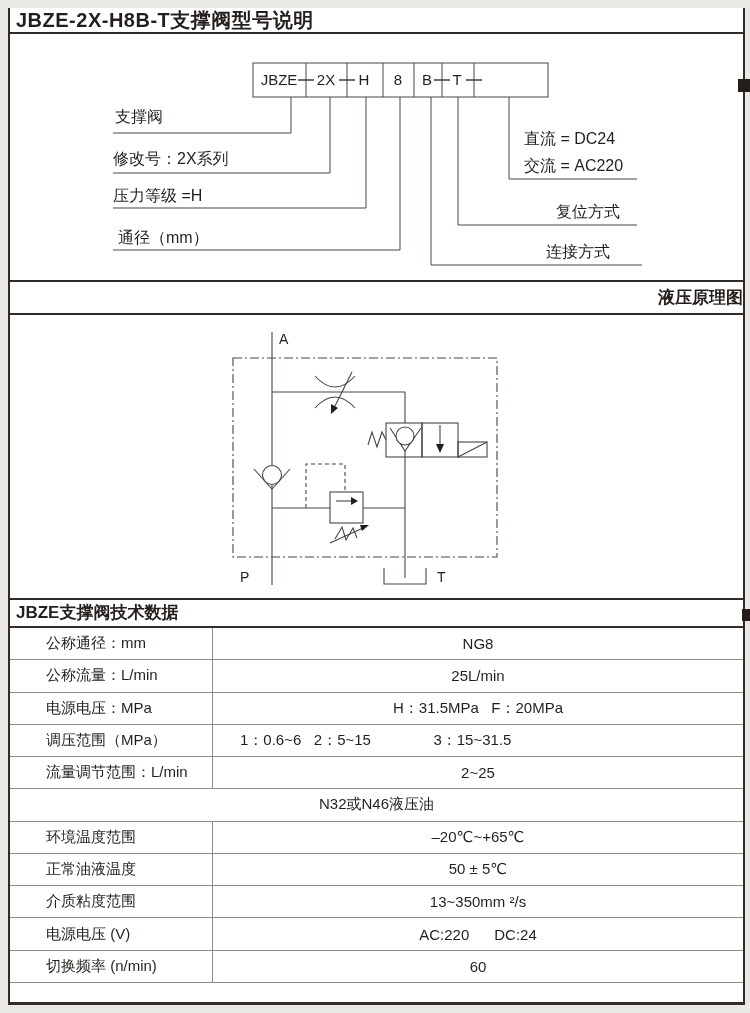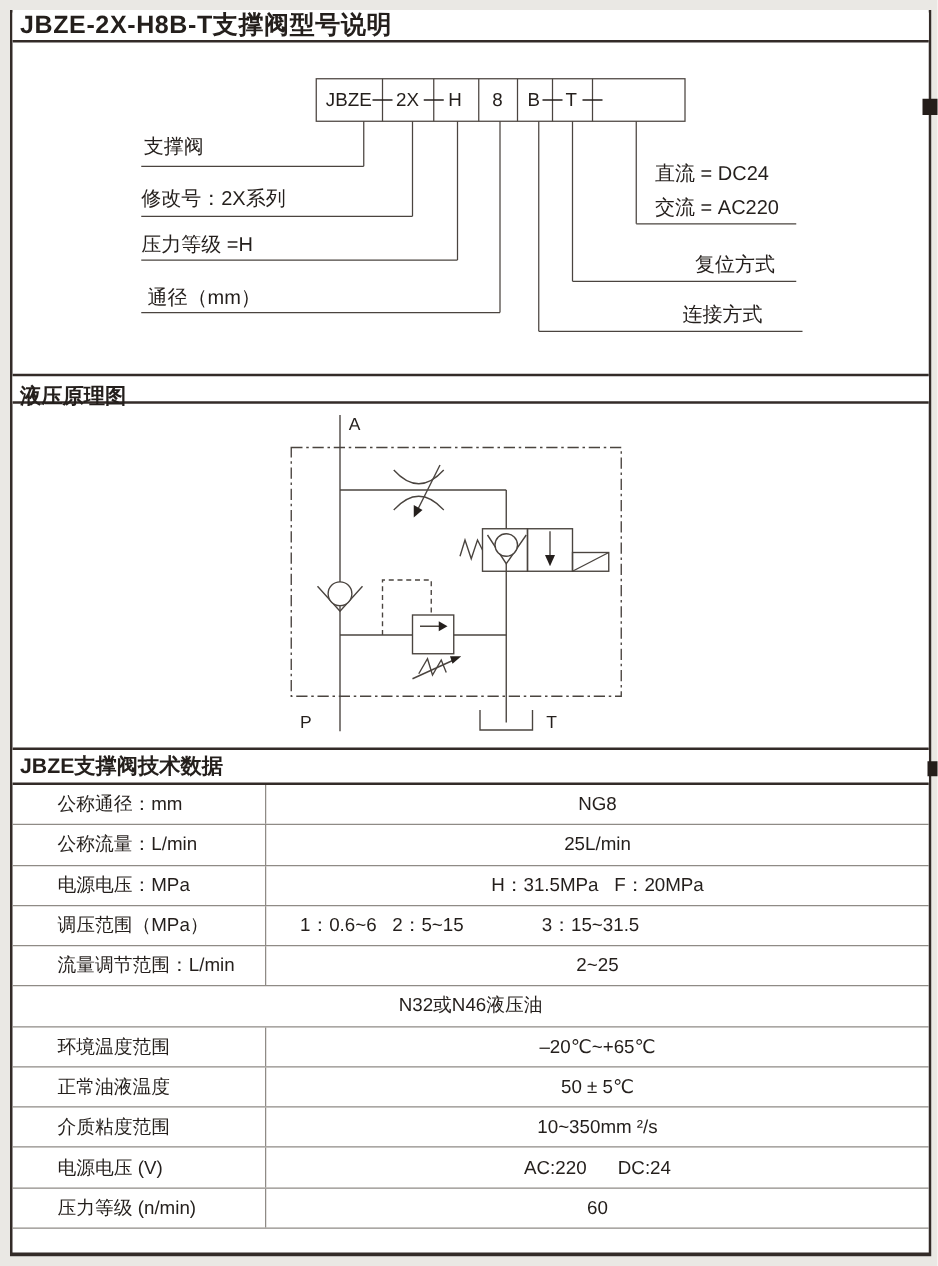--- a/index.html
+++ b/index.html
@@ -13,21 +13,21 @@
     position:absolute;left:8px;top:8px;width:737px;height:997px;
     box-sizing:border-box;background:#fff;
     border:2px solid #332b28;border-bottom-width:3px;
   }
   .band{
     position:absolute;left:0;width:100%;box-sizing:border-box;
     border-top:2px solid #332b28;border-bottom:2px solid #332b28;
     font-weight:bold;background:#fff;padding-left:6px;
   }
   .band1{top:-2px;height:26px;border-top:none;font-size:20px;line-height:24px;letter-spacing:0.5px;}
-  .band2{top:289px;height:24px;font-size:17px;line-height:31px;}
+  .band2{top:270px;height:35px;font-size:17px;line-height:31px;text-align:right;}
   .band3{top:588px;height:30px;font-size:17px;line-height:26px;}
   .diagram{position:absolute;left:0;}
   svg text{font-family:"Liberation Sans","DejaVu Sans",sans-serif;fill:#241f1c;}
   .spec-table{
     position:absolute;left:0;top:618px;width:100%;height:355px;
     display:flex;flex-direction:column;box-sizing:border-box;
   }
   .row{
     flex:1;display:flex;border-bottom:1px solid #8f8b86;
     font-size:15px;align-items:stretch;box-sizing:border-box;
@@ -205,28 +205,28 @@
     <div class="row">
       <div class="cell-label">环境温度范围</div>
       <div class="cell-value">–20℃~+65℃</div>
     </div>
     <div class="row">
       <div class="cell-label">正常油液温度</div>
       <div class="cell-value">50 ± 5℃</div>
     </div>
     <div class="row">
       <div class="cell-label">介质粘度范围</div>
-      <div class="cell-value">10~350mm ²/s</div>
+      <div class="cell-value">13~350mm ²/s</div>
     </div>
     <div class="row">
       <div class="cell-label">电源电压 (V)</div>
       <div class="cell-value">AC:220      DC:24</div>
     </div>
     <div class="row">
-      <div class="cell-label">压力等级 (n/min)</div>
+      <div class="cell-label">切换频率 (n/min)</div>
       <div class="cell-value">60</div>
     </div>
   </div>
 
 </div>
 
 <div class="edge-mark m1"></div>
 <div class="edge-mark m2"></div>
 
 </body></html>

